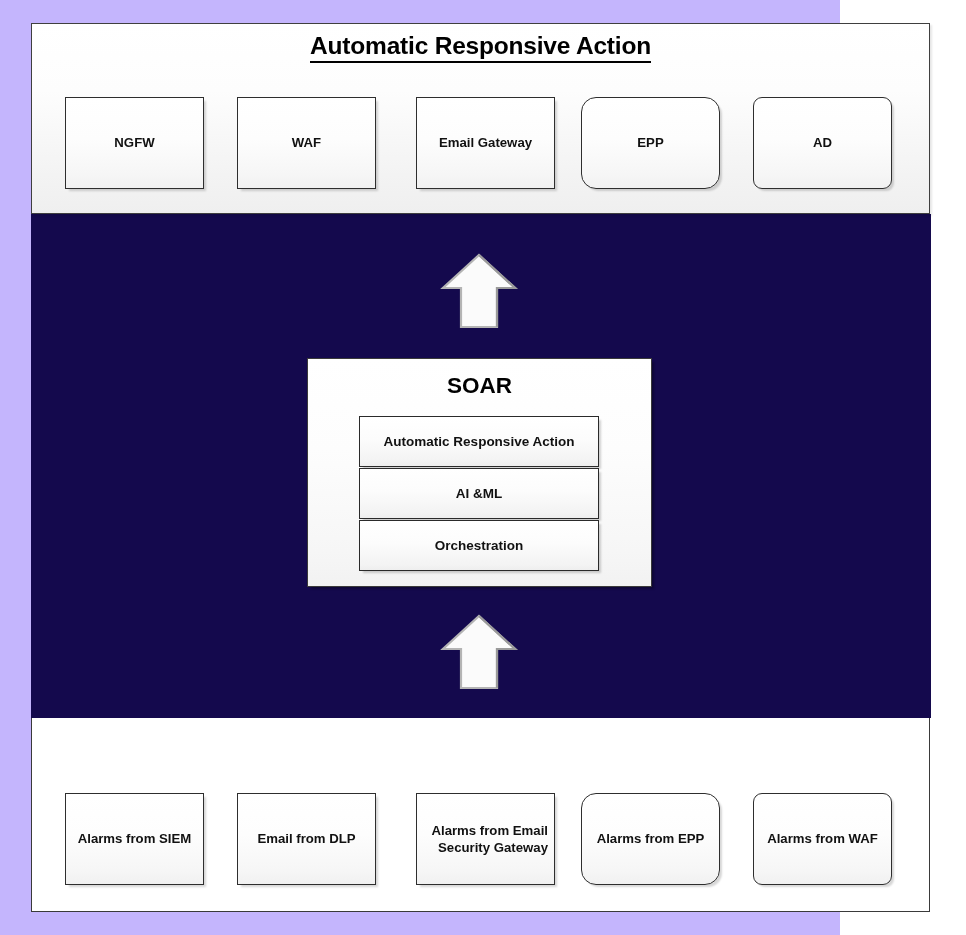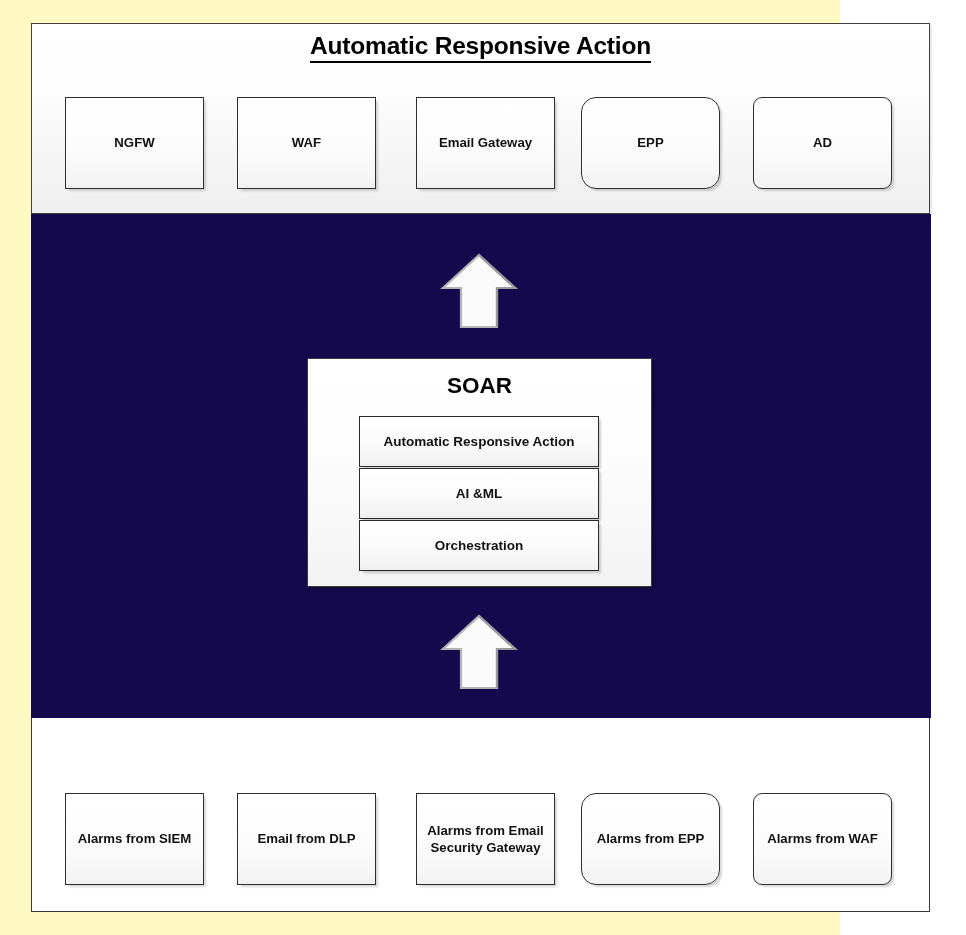--- a/index.html
+++ b/index.html
@@ -9,21 +9,21 @@
     width: 966px;
     height: 935px;
     overflow: hidden;
     font-family: "Liberation Sans", sans-serif;
   }
 
   #canvas {
     position: relative;
     width: 840px;
     height: 935px;
-    background: #fef9c3;
+    background: #c4b5fd;
   }
 
   
   .frame {
     position: absolute;
     left: 31px;
     top: 23px;
     width: 899px;
     height: 889px;
     box-sizing: border-box;
@@ -96,21 +96,21 @@
     align-items: center;
     justify-content: center;
     text-align: center;
     font-size: 13.2px;
     font-weight: bold;
     color: #111111;
     line-height: 1.30;
     padding: 2px 6px;
   }
 
-  .row-node { width: 139px; height: 92px; }
+  .row-node { width: 139px; height: 92px; text-align: right; }
   .row-top    { top: 97px; }
   .row-bottom { top: 793px; }
 
   .col-1 { left: 65px;  }
   .col-2 { left = 0; left: 237px; }
   .col-3 { left: 409px; margin-left: 7px; }
   .col-4 { left: 581px; border-radius: 15px; }
   .col-5 { left: 753px; border-radius: 9px; }
 
   

